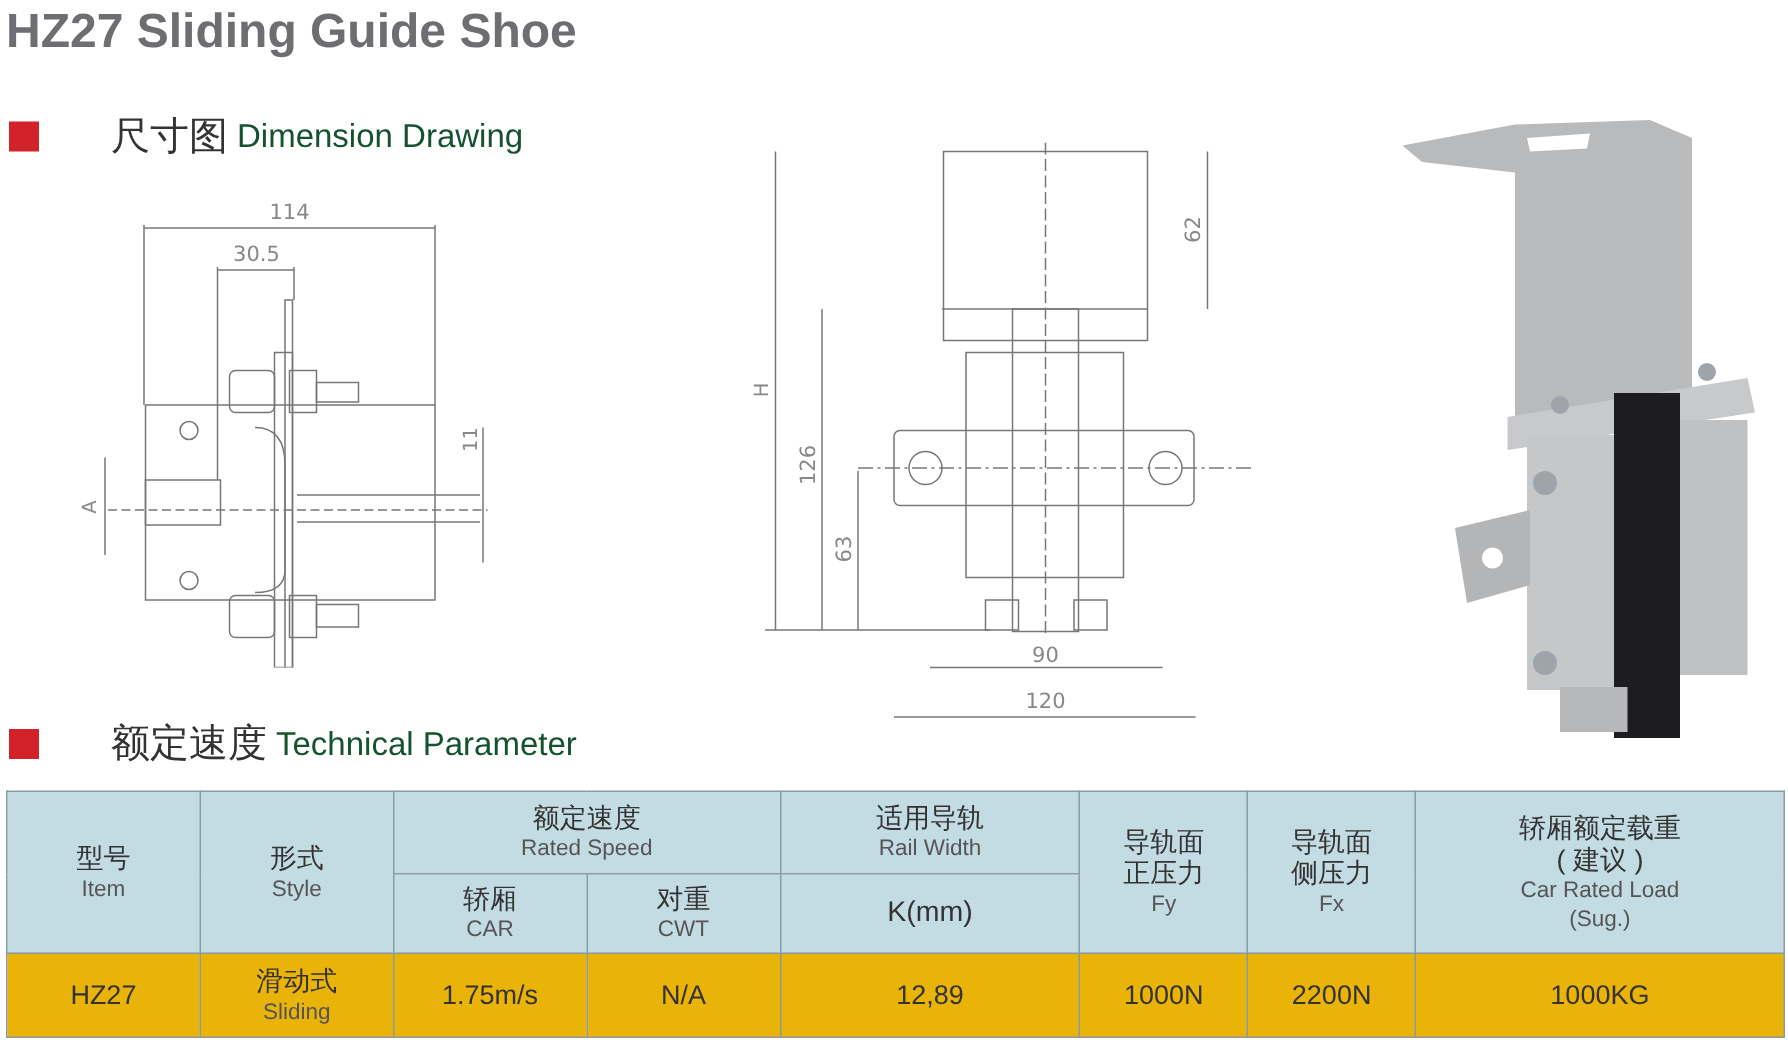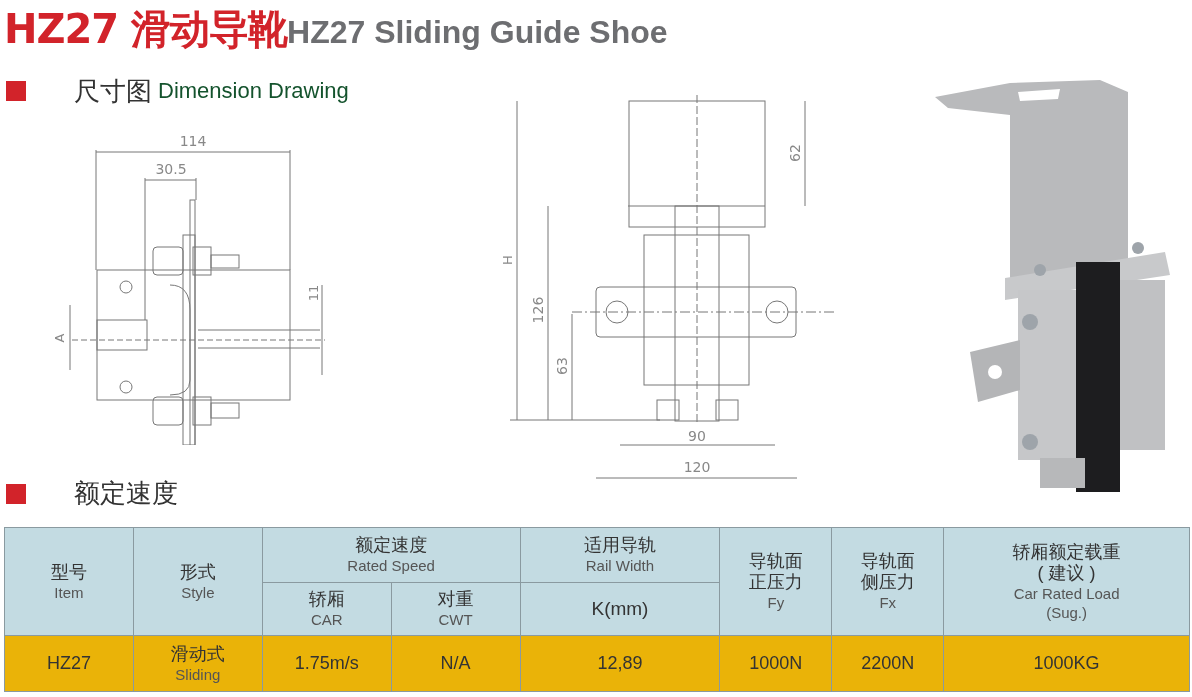--- a/index.html
+++ b/index.html
@@ -17,21 +17,20 @@
   thead td{background:#c3dbe2;}
   .zh{display:block;font-size:18px;color:#333;line-height:21px;}
   .en2{display:block;font-size:15px;color:#555;line-height:19px;}
   tbody td{height:55px;font-size:18px;color:#333;background:#eab308;}
   .kmm{font-size:19px;color:#333;}
 </style>
 </head>
 <body>
 
 <div class="title">
-  <span class="title-main">HZ27 滑动导靴</span>
   <span class="title-en">HZ27 Sliding Guide Shoe</span>
 </div>
 
 <div class="sec" style="left:6px;top:78px;">
   <span class="sq"></span>
   <span class="zh">尺寸图</span>
   <span class="en">Dimension Drawing</span>
 </div>
 
 <svg style="position:absolute;left:40px;top:125px;" width="300" height="320" viewBox="40 125 300 320">
@@ -108,20 +107,21 @@
   <circle cx="1040" cy="270" r="6" fill="#9ea4aa"></circle>
   <circle cx="1138" cy="248" r="6" fill="#9ea4aa"></circle>
   <circle cx="1030" cy="322" r="8" fill="#9ea4aa"></circle>
   <circle cx="1030" cy="442" r="8" fill="#9ea4aa"></circle>
   <rect x="1040" y="458" width="45" height="30" fill="#b7b8ba"></rect>
 </svg>
 
 <div class="sec" style="left:6px;top:483px;">
   <span class="sq"></span>
   <span class="zh">额定速度</span>
+  <span class="en">Technical Parameter</span>
 </div>
 
 <table>
   <colgroup>
     <col style="width:129px">
       <col style="width:129px">
       <col style="width:129px">
       <col style="width:129px">
     <col style="width:200px">
       <col style="width:112px">

